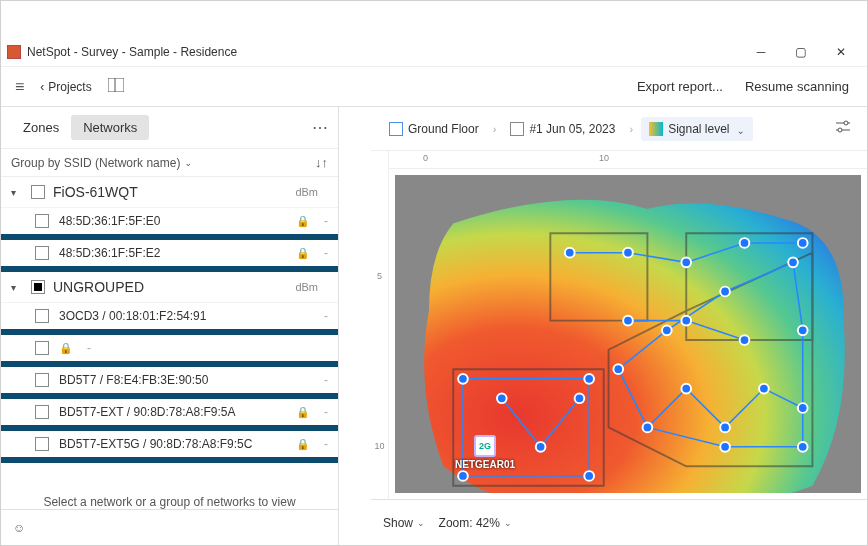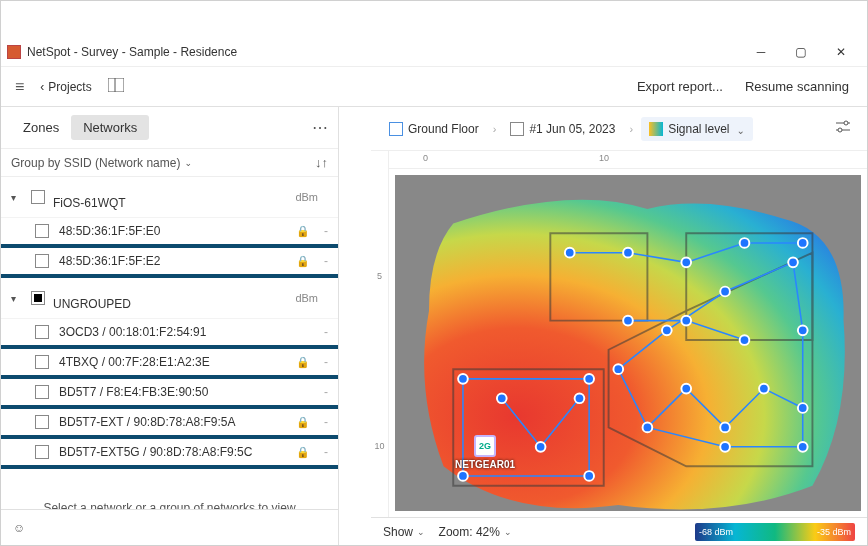--- a/index.html
+++ b/index.html
@@ -23,23 +23,23 @@
   .tabs .more { margin-left:auto; font-size:16px; color:#555; }
   .groupby { display:flex; align-items:center; padding: 6px 10px; border-bottom:1px solid #eee; color:#555; font-size:12px; gap:4px; }
   .groupby .sort { margin-left:auto; font-size:13px; }
   .netlist { flex:1; overflow-y:auto; position:relative; }
   .netlist::-webkit-scrollbar { width:10px; }
   .netlist::-webkit-scrollbar-thumb { background:#ccc; }
   .grouprow { display:flex; align-items:center; padding: 7px 10px; border-bottom:1px solid #f3f3f3; }
   .grouprow .caret { width:12px; color:#555; font-size:10px; }
   .grouprow .chk { width:14px; height:14px; border:1px solid #888; margin:0 8px; background:#fff; display:inline-block; }
   .grouprow .chk.semi { background:#000; box-shadow: inset 0 0 0 2px #fff; }
-  .grouprow .name { flex:1; font-size:12px;margin-top:12px; }
+  .grouprow .name { flex:1; font-size:14px; }
   .grouprow .unit { color:#888; font-size:11px; margin-right:10px; }
-  .netrow { display:flex; align-items:center; padding: 6px 10px 6px 34px; border-bottom:4px solid #0c4a6e; font-size:12px; }
+  .netrow { display:flex; align-items:center; padding: 6px 10px 6px 34px; border-bottom:6px solid #0c4a6e; font-size:12px; }
   .netrow .chk { width:14px; height:14px; border:1px solid #888; margin-right:10px; background:#fff; }
   .netrow .mac { flex:1; }
   .netrow .lock { color:#999; font-size:11px; width:20px; }
   .netrow .val { color:#aaa; width:12px; text-align:right; }
   .sidebar-info { flex:1; display:flex; align-items:center; justify-content:center; text-align:center; padding: 30px 40px; color:#555; font-size:12px; line-height:1.5; }
   .sidebar-footer { height:36px; border-top:1px solid #e0e0e0; display:flex; align-items:center; padding:0 12px; }
   .content { flex:1; display:flex; flex-direction:column; min-width:0;margin-left:32px; }
   .breadcrumbs { height:44px; display:flex; align-items:center; gap:6px; padding:0 12px; border-bottom:1px solid #eee; }
   .bcitem { display:flex; align-items:center; gap:5px; padding:4px 6px; font-size:12px; }
   .bcitem .icn { width:14px; height:14px; border:1px solid #4a90e2; display:inline-block; }
@@ -52,21 +52,21 @@
   .ruler-v { width:18px; border-right:1px solid #eee; position:relative; }
   .ruler-v .tick { position:absolute; left:0; width:100%; text-align:center; font-size:9px; color:#888; }
   .mapcol { flex:1; display:flex; flex-direction:column; }
   .ruler-h { height:18px; border-bottom:1px solid #eee; position:relative; }
   .ruler-h .tick { position:absolute; top:2px; font-size:9px; color:#888; }
   .canvas { flex:1; background:#e9e9e9; margin:6px; position:relative; overflow:hidden; background:#888; }
   .heatmap { position:absolute; inset:0; }
   .aplabel { position:absolute; left:60px; top:260px; display:flex; flex-direction:column; align-items:center; gap:2px; }
   .aplabel .apicon { width:22px; height:22px; background:#fff; border-radius:3px; display:flex; align-items:center; justify-content:center; border:2px solid #c4b5fd; font-size:9px; color:#0a8; font-weight:bold; }
   .aplabel .apname { background:rgba(0,0,0,0); color:#fff; font-size:10px; font-weight:600; text-shadow:0 0 3px #000; }
-  .footer { height:28px; border-top:1px solid #e0e0e0; display:flex; align-items:center; padding:12px 12px; gap:14px; font-size:12px; }
+  .footer { height:46px; border-top:1px solid #e0e0e0; display:flex; align-items:center; padding:12px 12px; gap:14px; font-size:12px; }
   .footer .drop { display:flex; align-items:center; gap:4px; }
   .footer .drop .car { font-size:9px; color:#666; }
   .legend { margin-left:auto; width:160px; height:18px; background:linear-gradient(90deg,#1e3a8a,#06b6d4,#10b981,#facc15,#ef4444); position:relative; color:#fff; font-size:9px; display:flex; align-items:center; justify-content:space-between; padding:0 4px; border-radius:2px; }
   .node { fill:#1e74ff; stroke:#fff; stroke-width:2; }
   .edge { stroke:#2a86ff; stroke-width:1.6; fill:none; }
 </style>
 </head>
 <body>
 
 <div class="window">
@@ -138,21 +138,20 @@
           <span class="unit">dBm</span>
         </div>
         <div class="netrow">
           <span class="chk"></span>
           <span class="mac">3OCD3 / 00:18:01:F2:54:91</span>
           <span class="lock"></span>
           <span class="val">-</span>
         </div>
         <div class="netrow">
           <span class="chk"></span>
-          <span class="mac">4TBXQ / 00:7F:28:E1:A2:3E</span>
           <span class="lock">🔒</span>
           <span class="val">-</span>
         </div>
         <div class="netrow">
           <span class="chk"></span>
           <span class="mac">BD5T7 / F8:E4:FB:3E:90:50</span>
           <span class="lock"></span>
           <span class="val">-</span>
         </div>
         <div class="netrow">
@@ -295,21 +294,17 @@
 
       <div class="footer">
         <div class="drop">
           <span>Show</span>
           <span class="car">⌄</span>
         </div>
         <div class="drop">
           <span>Zoom: 42%</span>
           <span class="car">⌄</span>
         </div>
-        <div class="legend">
-          <span>-68 dBm</span>
-          <span>-35 dBm</span>
-        </div>
       </div>
     </div>
 
   </div>
 </div>
 
 </body></html>

